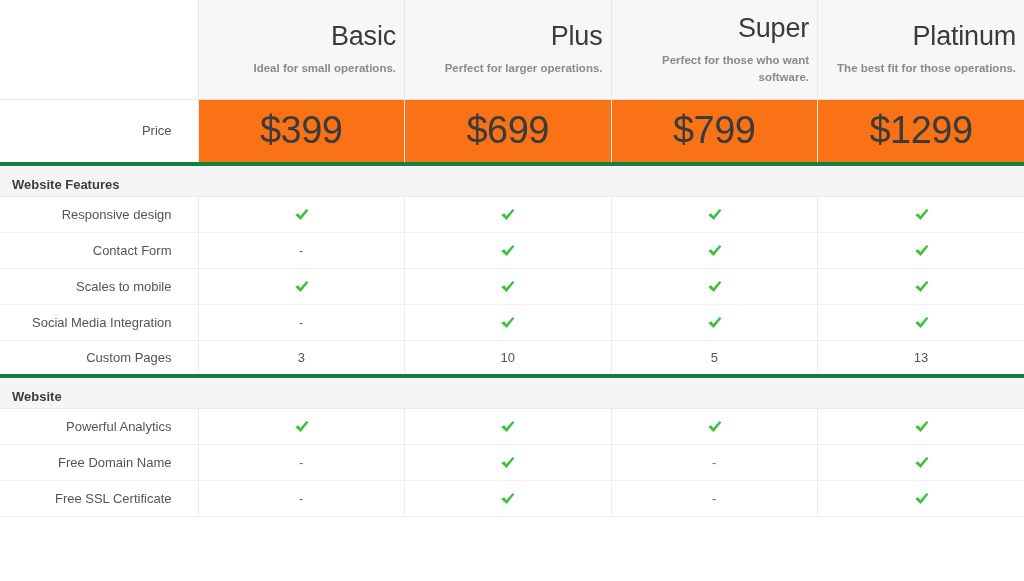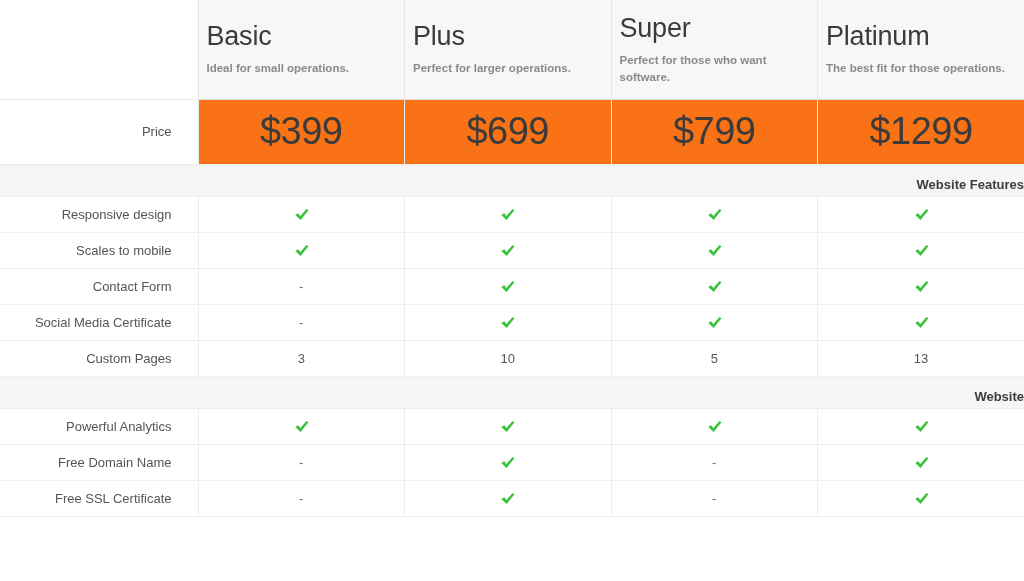--- a/index.html
+++ b/index.html
@@ -34,21 +34,21 @@
   }
   .head-empty {
     background: #ffffff;
     border: 0;
     border-bottom: 1px solid #e8e8e8;
   }
   .head-plan {
     background: #f7f7f7;
     border-left: 1px solid #e8e8e8;
     border-bottom: 1px solid #e0e0e0;
-    text-align: left;
+    text-align: right;
   }
   .plan-name {
     display: block;
     font-size: 27px;
     font-weight: 400;
     color: #3b3b3b;
     line-height: 1.18;
     letter-spacing: -0.2px;
   }
   .plan-desc {
@@ -85,24 +85,23 @@
   }
 
   
   .section-row td {
     background: #f5f5f5;
     height: 32px;
     padding: 8px 0 0 12px;
     font-size: 13px;
     font-weight: bold;
     color: #3d3d3d;
-    border-top: 1px solid #15803d;
+    border-top: 4px solid #15803d;
     border-bottom: 1px solid #ececec;
     box-sizing: border-box;
-    text-align: right;
   }
 
   
   .feature-row td {
     height: 36px;
     box-sizing: border-box;
     border-bottom: 1px solid #efefef;
     vertical-align: middle;
     background: #ffffff;
     margin-left: 30px;
@@ -182,49 +181,49 @@
               <path d="M2.6 10.6 L6.2 8.4 L8.6 11.9 L15.9 3.6 L18.2 5.1 L9.0 16.4 Z" fill="#3ec13e"></path>
             </svg></span></td>
         <td class="feature-cell"><span><svg viewBox="0 0 20 20" class="check">
               <path d="M2.6 10.6 L6.2 8.4 L8.6 11.9 L15.9 3.6 L18.2 5.1 L9.0 16.4 Z" fill="#3ec13e"></path>
             </svg></span></td>
         <td class="feature-cell"><span><svg viewBox="0 0 20 20" class="check">
               <path d="M2.6 10.6 L6.2 8.4 L8.6 11.9 L15.9 3.6 L18.2 5.1 L9.0 16.4 Z" fill="#3ec13e"></path>
             </svg></span></td>
       </tr>
       <tr class="feature-row">
+        <td class="feature-label">Contact Form</td>
+        <td class="feature-cell"><span class="dash">-</span></td>
+        <td class="feature-cell"><span><svg viewBox="0 0 20 20" class="check">
+              <path d="M2.6 10.6 L6.2 8.4 L8.6 11.9 L15.9 3.6 L18.2 5.1 L9.0 16.4 Z" fill="#3ec13e"></path>
+            </svg></span></td>
+        <td class="feature-cell"><span><svg viewBox="0 0 20 20" class="check">
+              <path d="M2.6 10.6 L6.2 8.4 L8.6 11.9 L15.9 3.6 L18.2 5.1 L9.0 16.4 Z" fill="#3ec13e"></path>
+            </svg></span></td>
+        <td class="feature-cell"><span><svg viewBox="0 0 20 20" class="check">
+              <path d="M2.6 10.6 L6.2 8.4 L8.6 11.9 L15.9 3.6 L18.2 5.1 L9.0 16.4 Z" fill="#3ec13e"></path>
+            </svg></span></td>
+      </tr>
+      <tr class="feature-row">
         <td class="feature-label">Scales to mobile</td>
         <td class="feature-cell"><span><svg viewBox="0 0 20 20" class="check">
               <path d="M2.6 10.6 L6.2 8.4 L8.6 11.9 L15.9 3.6 L18.2 5.1 L9.0 16.4 Z" fill="#3ec13e"></path>
             </svg></span></td>
         <td class="feature-cell"><span><svg viewBox="0 0 20 20" class="check">
               <path d="M2.6 10.6 L6.2 8.4 L8.6 11.9 L15.9 3.6 L18.2 5.1 L9.0 16.4 Z" fill="#3ec13e"></path>
             </svg></span></td>
         <td class="feature-cell"><span><svg viewBox="0 0 20 20" class="check">
               <path d="M2.6 10.6 L6.2 8.4 L8.6 11.9 L15.9 3.6 L18.2 5.1 L9.0 16.4 Z" fill="#3ec13e"></path>
             </svg></span></td>
         <td class="feature-cell"><span><svg viewBox="0 0 20 20" class="check">
               <path d="M2.6 10.6 L6.2 8.4 L8.6 11.9 L15.9 3.6 L18.2 5.1 L9.0 16.4 Z" fill="#3ec13e"></path>
             </svg></span></td>
       </tr>
       <tr class="feature-row">
-        <td class="feature-label">Contact Form</td>
-        <td class="feature-cell"><span class="dash">-</span></td>
-        <td class="feature-cell"><span><svg viewBox="0 0 20 20" class="check">
-              <path d="M2.6 10.6 L6.2 8.4 L8.6 11.9 L15.9 3.6 L18.2 5.1 L9.0 16.4 Z" fill="#3ec13e"></path>
-            </svg></span></td>
-        <td class="feature-cell"><span><svg viewBox="0 0 20 20" class="check">
-              <path d="M2.6 10.6 L6.2 8.4 L8.6 11.9 L15.9 3.6 L18.2 5.1 L9.0 16.4 Z" fill="#3ec13e"></path>
-            </svg></span></td>
-        <td class="feature-cell"><span><svg viewBox="0 0 20 20" class="check">
-              <path d="M2.6 10.6 L6.2 8.4 L8.6 11.9 L15.9 3.6 L18.2 5.1 L9.0 16.4 Z" fill="#3ec13e"></path>
-            </svg></span></td>
-      </tr>
-      <tr class="feature-row">
-        <td class="feature-label">Social Media Certificate</td>
+        <td class="feature-label">Social Media Integration</td>
         <td class="feature-cell"><span class="dash">-</span></td>
         <td class="feature-cell"><span><svg viewBox="0 0 20 20" class="check">
               <path d="M2.6 10.6 L6.2 8.4 L8.6 11.9 L15.9 3.6 L18.2 5.1 L9.0 16.4 Z" fill="#3ec13e"></path>
             </svg></span></td>
         <td class="feature-cell"><span><svg viewBox="0 0 20 20" class="check">
               <path d="M2.6 10.6 L6.2 8.4 L8.6 11.9 L15.9 3.6 L18.2 5.1 L9.0 16.4 Z" fill="#3ec13e"></path>
             </svg></span></td>
         <td class="feature-cell"><span><svg viewBox="0 0 20 20" class="check">
               <path d="M2.6 10.6 L6.2 8.4 L8.6 11.9 L15.9 3.6 L18.2 5.1 L9.0 16.4 Z" fill="#3ec13e"></path>
             </svg></span></td>

